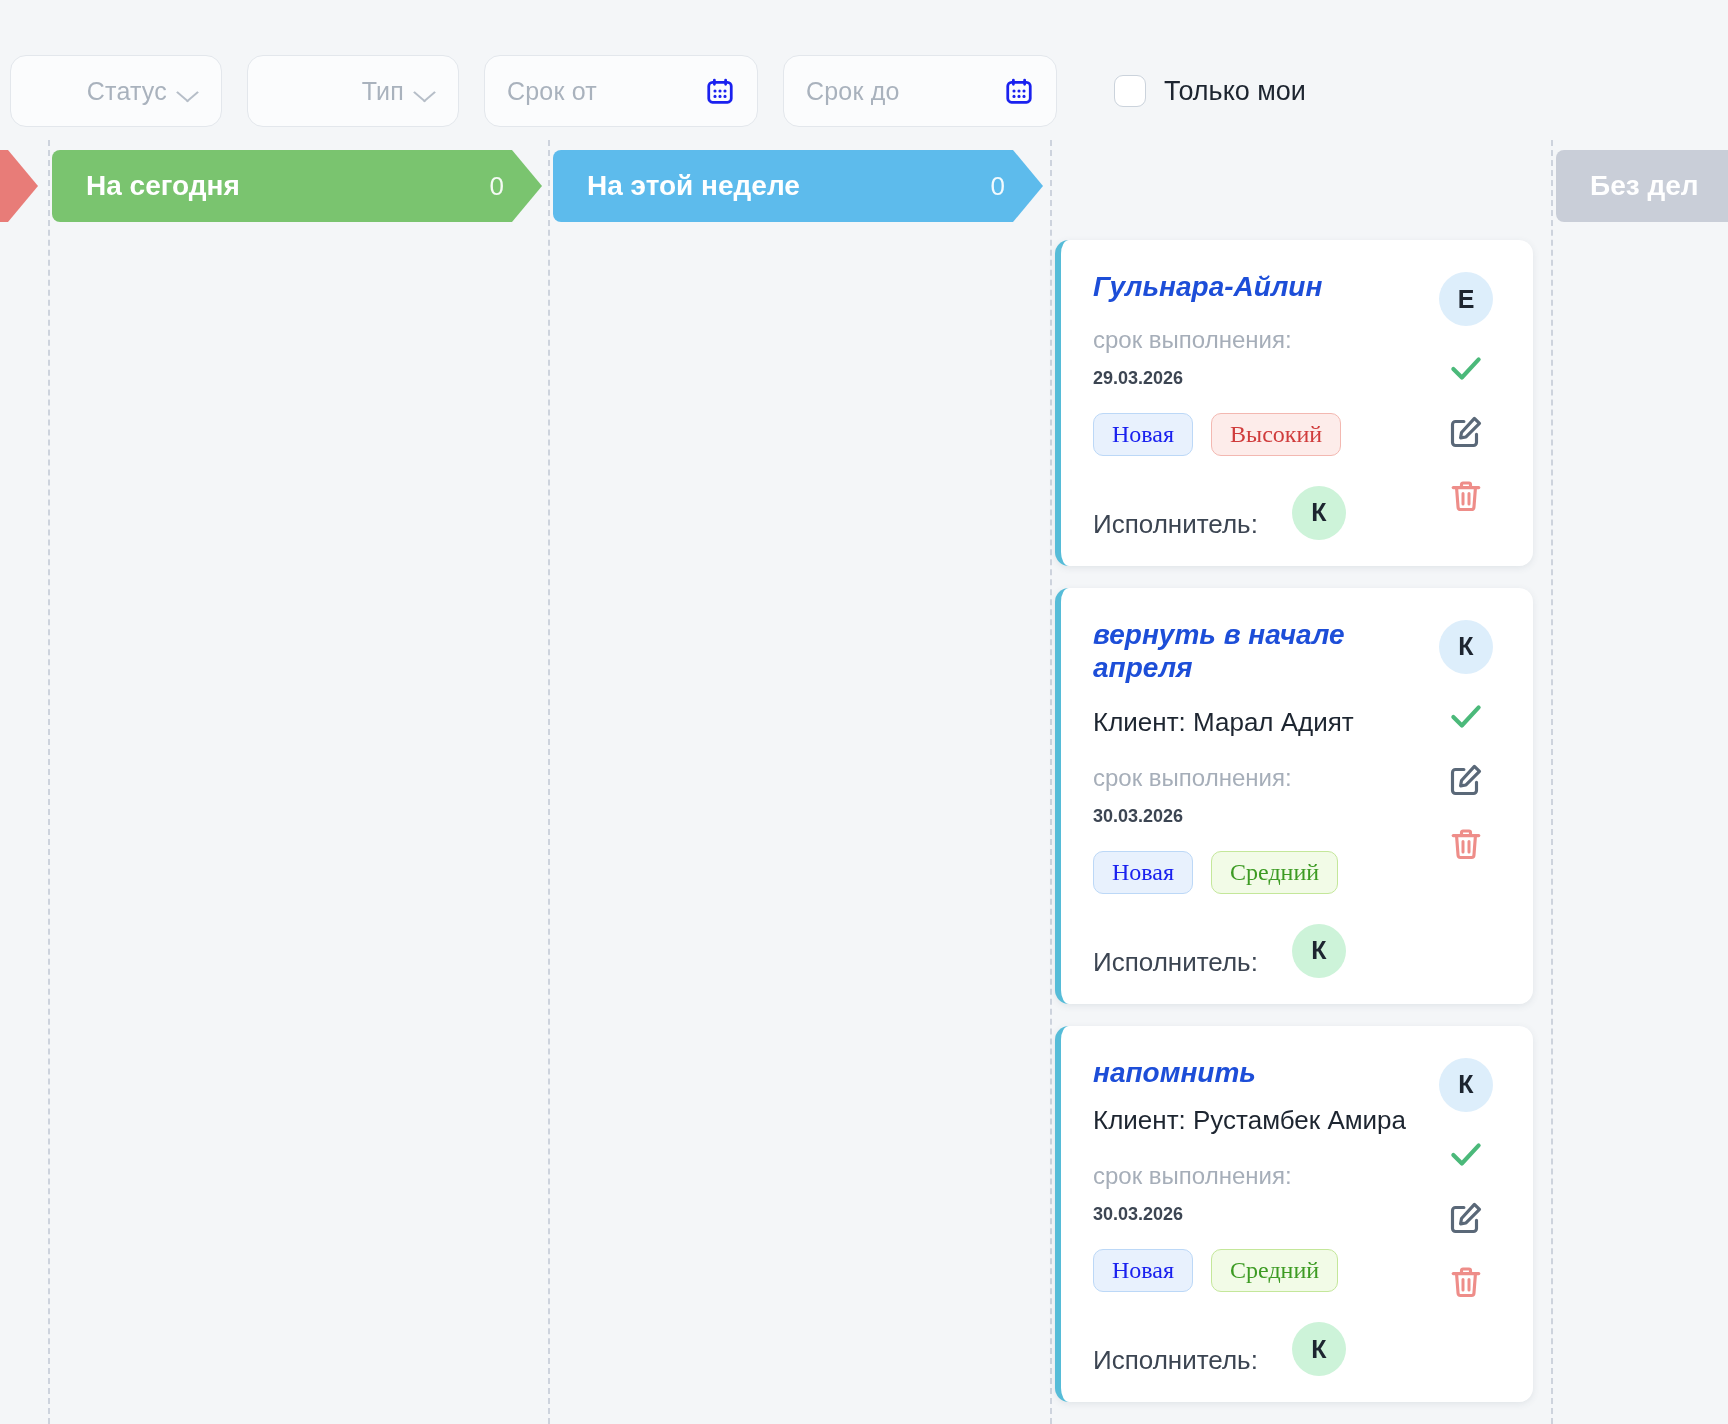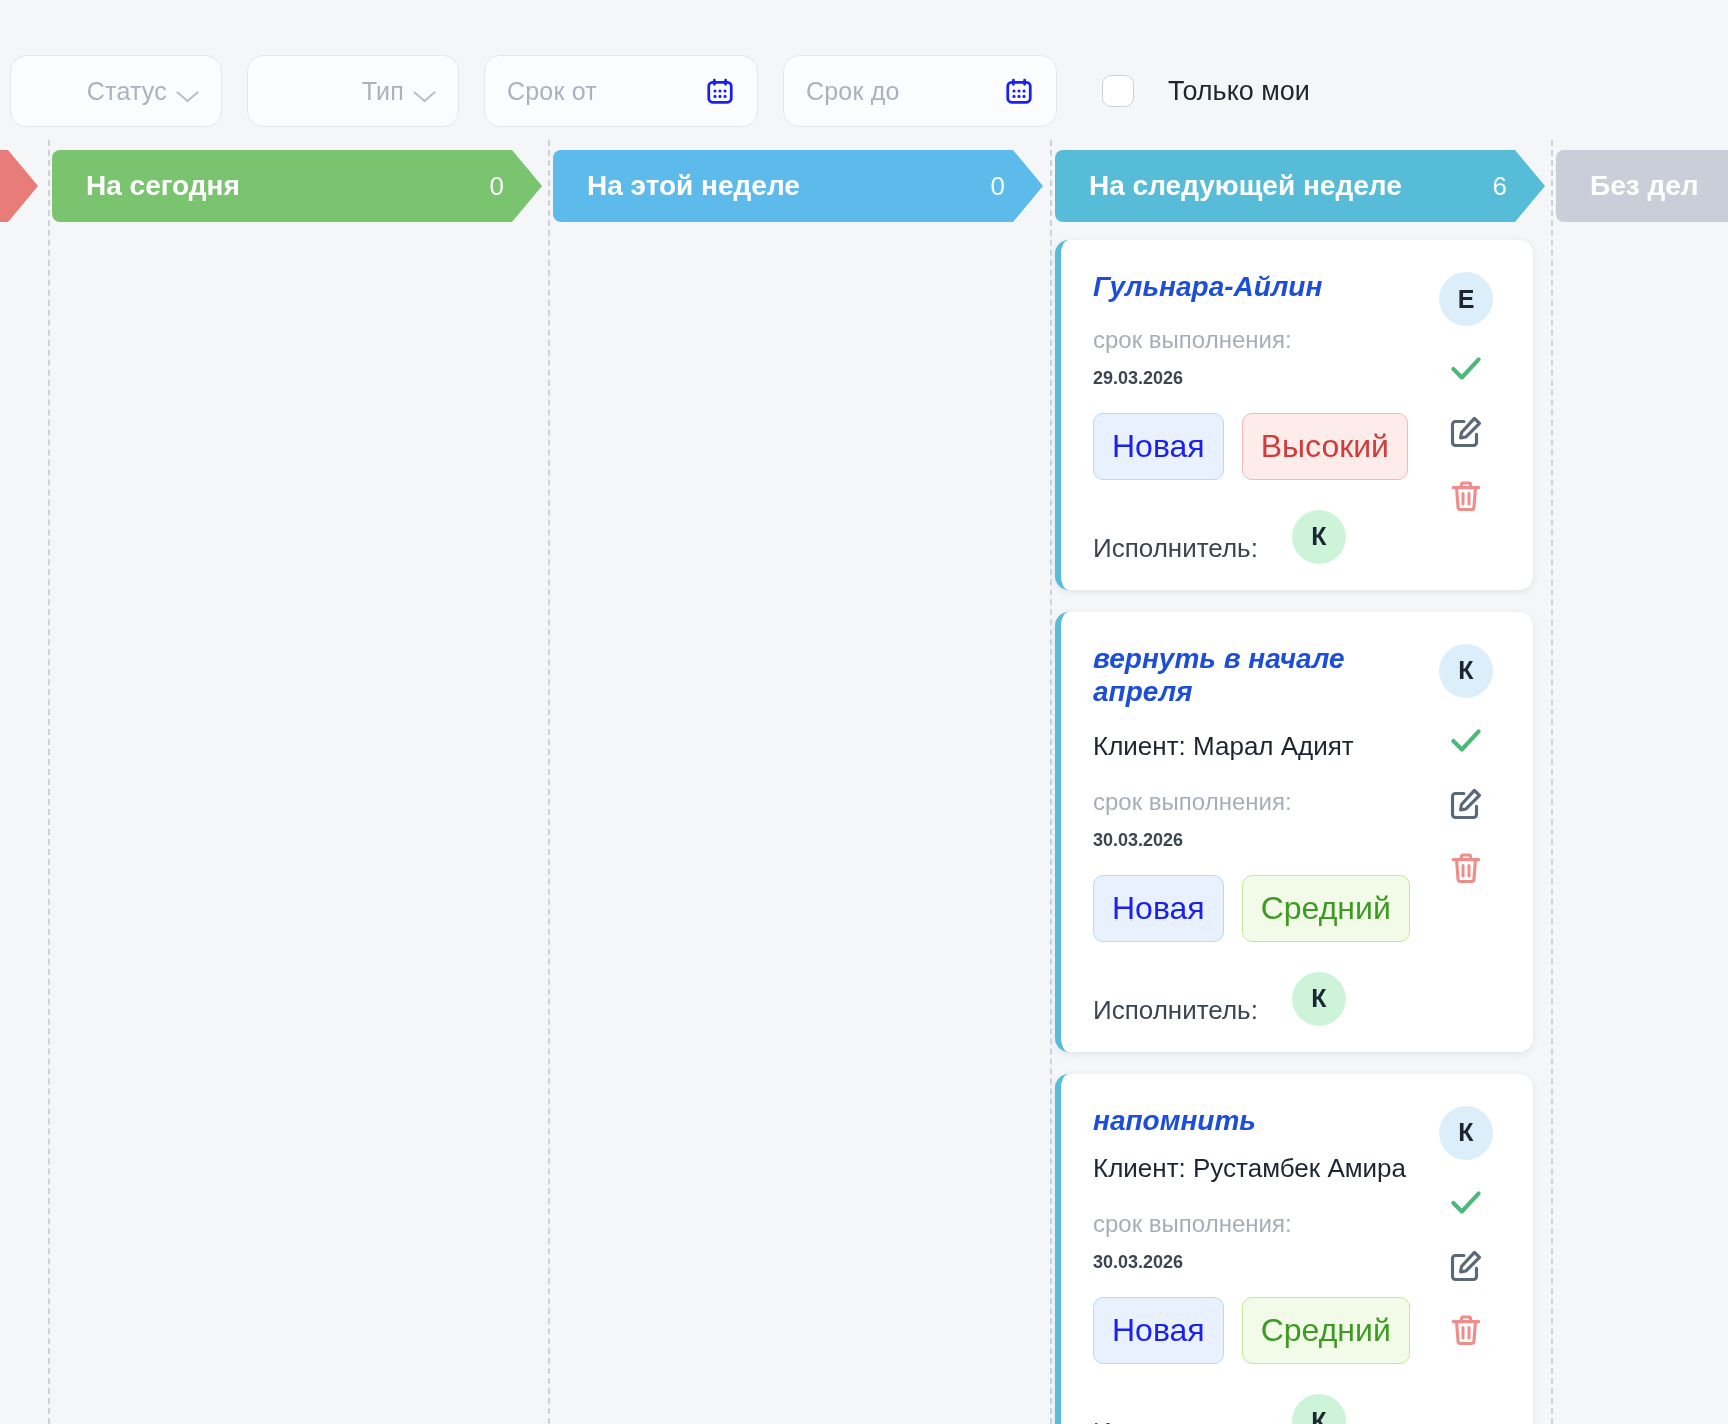--- a/index.html
+++ b/index.html
@@ -48,22 +48,22 @@
     left: 1px; top: 0;
     width: 13px; height: 13px;
     border-right: 2.4px solid #b6bec8;
     border-bottom: 2.4px solid #b6bec8;
     transform: rotate(45deg) skew(-4deg,-4deg);
   }
   .cal-icon { width: 30px; height: 32px; flex: 0 0 auto; }
   .checkbox-wrap {
     display: flex;
     align-items: center;
-    margin-left: 20px;
-    gap: 34px;
+    margin-left: 32px;
+    gap: 18px;
   }
   .checkbox {
     width: 32px; height: 32px;
     border: 1.8px solid #cbd3dc;
     border-radius: 9px;
     background: #ffffff;
   }
   .checkbox-label {
     font-size: 27px;
     color: #1d2530;
@@ -155,24 +155,25 @@
     margin-bottom: 14px;
   }
   .card-duedate {
     font-size: 18px;
     font-weight: bold;
     color: #3c4552;
     margin-bottom: 24px;
   }
   .badges { display: flex; gap: 18px; margin-bottom: 30px; }
   .badge {
-    font-size: 32px;
-    padding: 14px 18px;
+    font-size: 24px;
+    padding: 7px 18px;
     border-radius: 10px;
     white-space: nowrap;
+    font-family: Liberation Serif, serif;
   }
   .badge-status  { color: #1a21ef; background: #e8f1fd; border: 1.5px solid #bcd8f7; }
   .badge-pri-high{ color: #d03c3c; background: #fdecea; border: 1.5px solid #f3b8b1; }
   .badge-pri-mid { color: #3d9b23; background: #f2fbe7; border: 1.5px solid #c4e79a; }
   .assignee-row {
     display: flex;
     align-items: flex-end;
     gap: 34px;
   }
   .assignee-label {
@@ -280,24 +281,20 @@
     <div class="hdr" style="left:52px; width:490px; background:#7ac46f;">
       <span class="hdr-title">На сегодня</span>
       <span class="hdr-count">0</span>
     </div>
 
     <div class="hdr" style="left:553px; width:490px; background:#5dbbec;">
       <span class="hdr-title">На этой неделе</span>
       <span class="hdr-count">0</span>
     </div>
 
-    <div class="hdr" style="left:1055px; width:490px; background:#56bcd8;">
-      <span class="hdr-title">На следующей неделе</span>
-      <span class="hdr-count">6</span>
-    </div>
 
     <div class="hdr" style="left:1556px; width:260px; background:#c9ced8;">
       <span class="hdr-title">Без дел</span>
       <span class="hdr-count"></span>
     </div>
   </div>
 
   <div class="col-cards" style="left:1055px; width:478px;">
 
     <div class="card">

